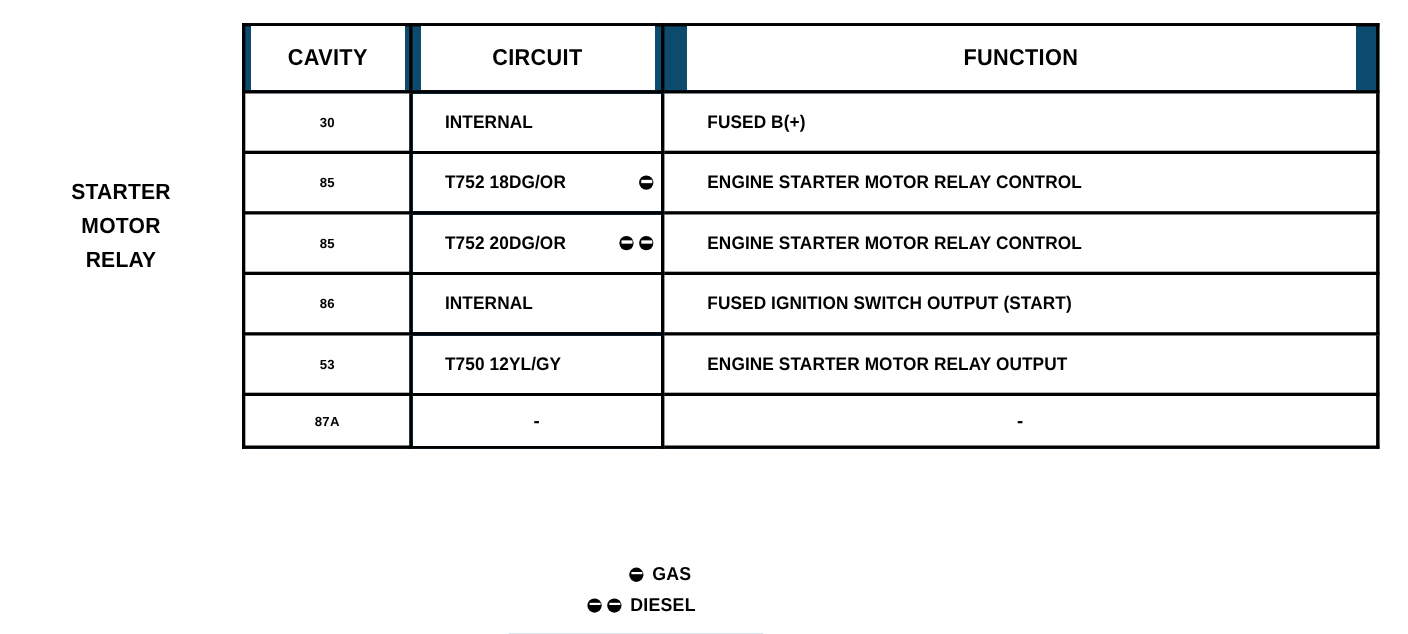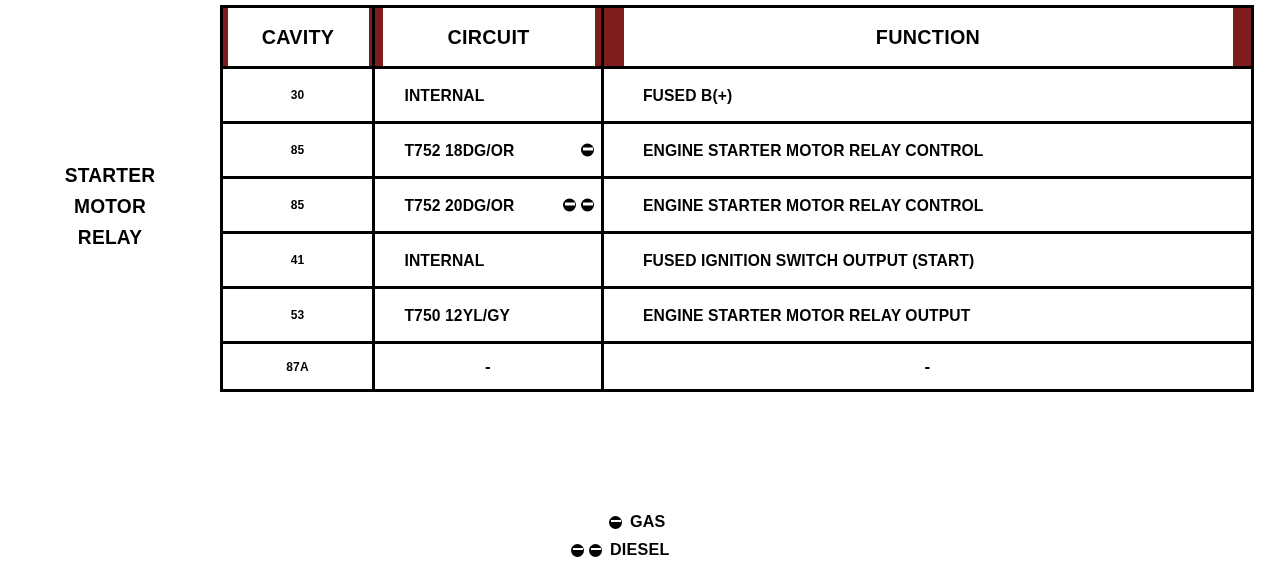--- a/index.html
+++ b/index.html
@@ -30,25 +30,25 @@
     letter-spacing: 0.2px;
     transform: scaleX(0.96);
     transform-origin: center center;
   }
   #relay-label .lbl-line { display: block; white-space: nowrap; }
 
   
   #pinout-table {
     position: absolute;
     left: 220px;
-    top: 5px;
+    top: 21px;
     width: 1031px;
     border-collapse: collapse;
     table-layout: fixed;
-    background: #7f1d1d;
+    background: #0c4a6e;
   }
   #pinout-table th,
   #pinout-table td {
     border: 3px solid #000000;
     padding: 0;
     vertical-align: middle;
     background: #ffffff;
   }
   #pinout-table thead th {
     height: 58px;
@@ -132,21 +132,20 @@
     height: 2.5px;
     background: #ffffff;
   }
 
   
   #legend {
     position: absolute;
     left: 0;
     top: 508px;
     width: 1068px;
-    padding-left: 37px;
   }
   .legend-row {
     display: flex;
     align-items: center;
     height: 28px;
     font-size: 17px;
     font-weight: bold;
     letter-spacing: 0.2px;
   }
   .legend-markers {
@@ -217,21 +216,21 @@
           <span class="marker-group">
             <span class="fuel-marker"></span>
             <span class="fuel-marker"></span>
           </span>
         </td>
         <td class="cell-function">
           <span class="function-text">ENGINE STARTER MOTOR RELAY CONTROL</span>
         </td>
       </tr>
       <tr>
-        <td class="cell-cavity">41</td>
+        <td class="cell-cavity">86</td>
         <td class="cell-circuit">
           <span class="circuit-text">INTERNAL</span>
         </td>
         <td class="cell-function">
           <span class="function-text">FUSED IGNITION SWITCH OUTPUT (START)</span>
         </td>
       </tr>
       <tr>
         <td class="cell-cavity">53</td>
         <td class="cell-circuit">

